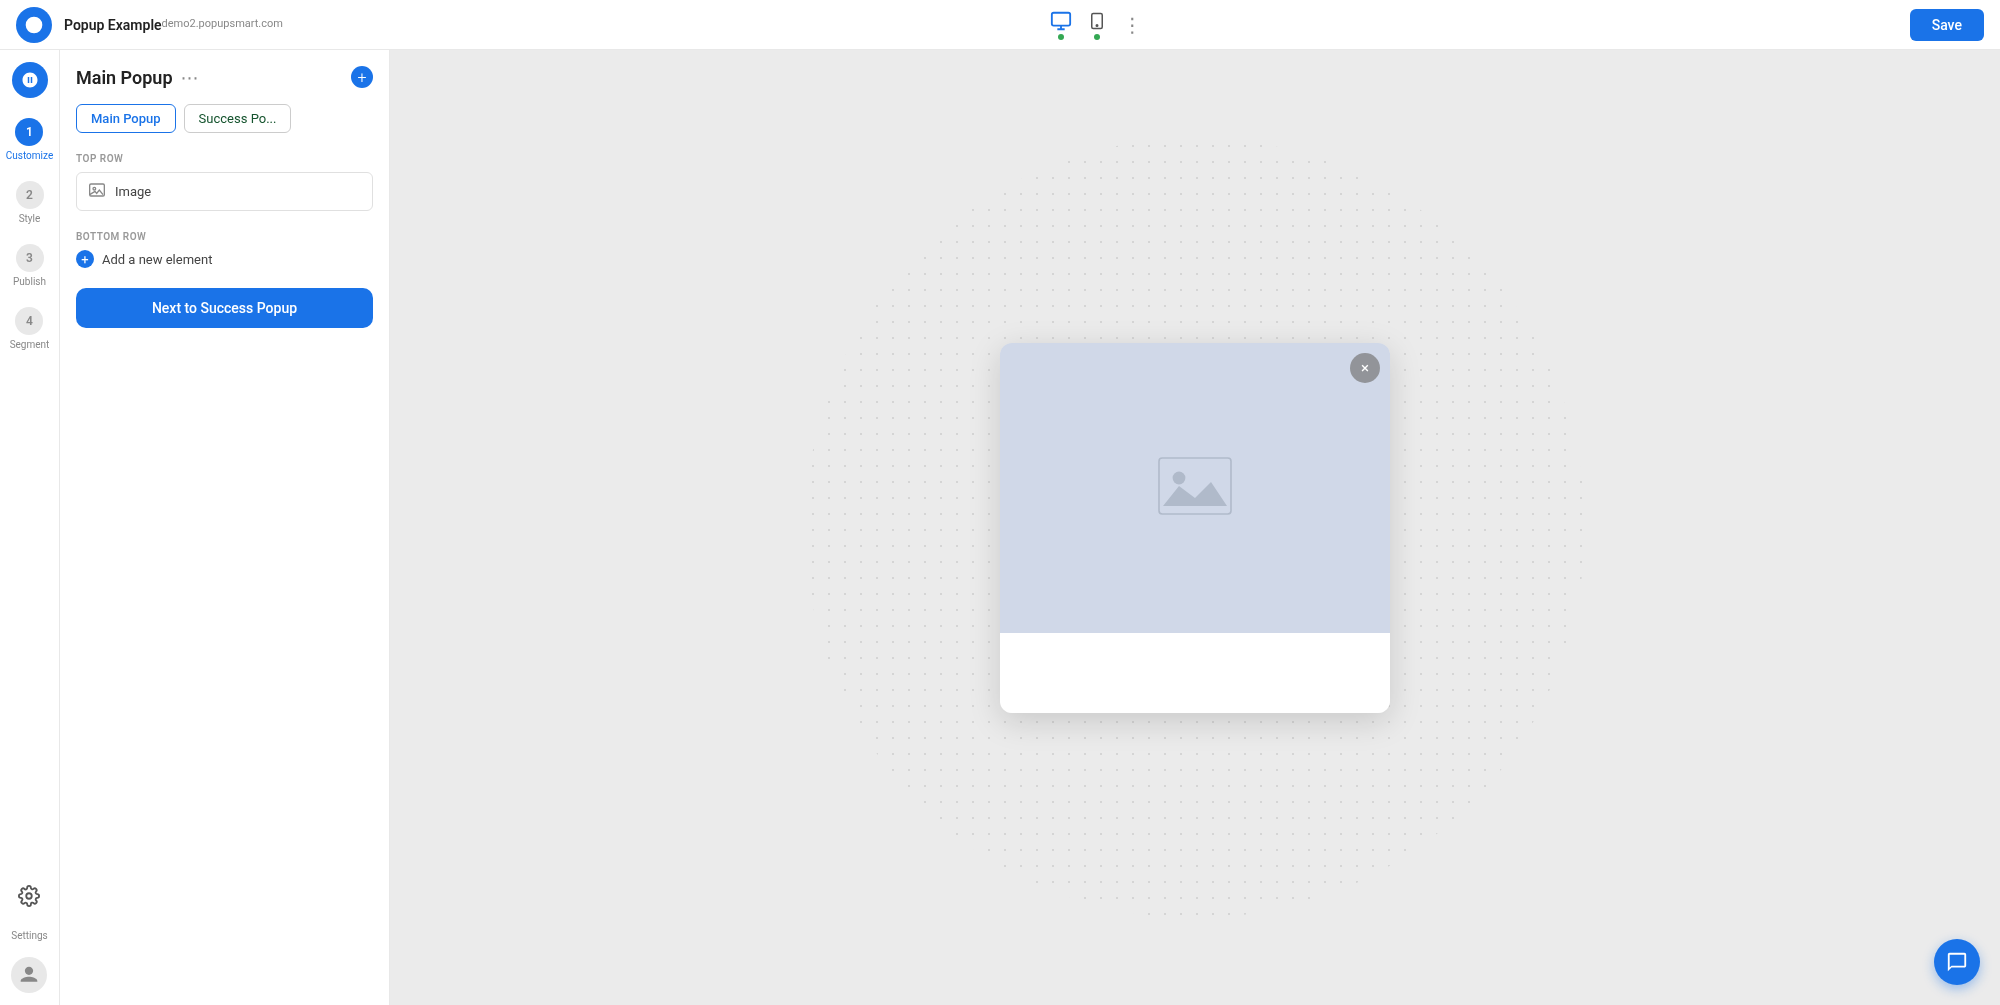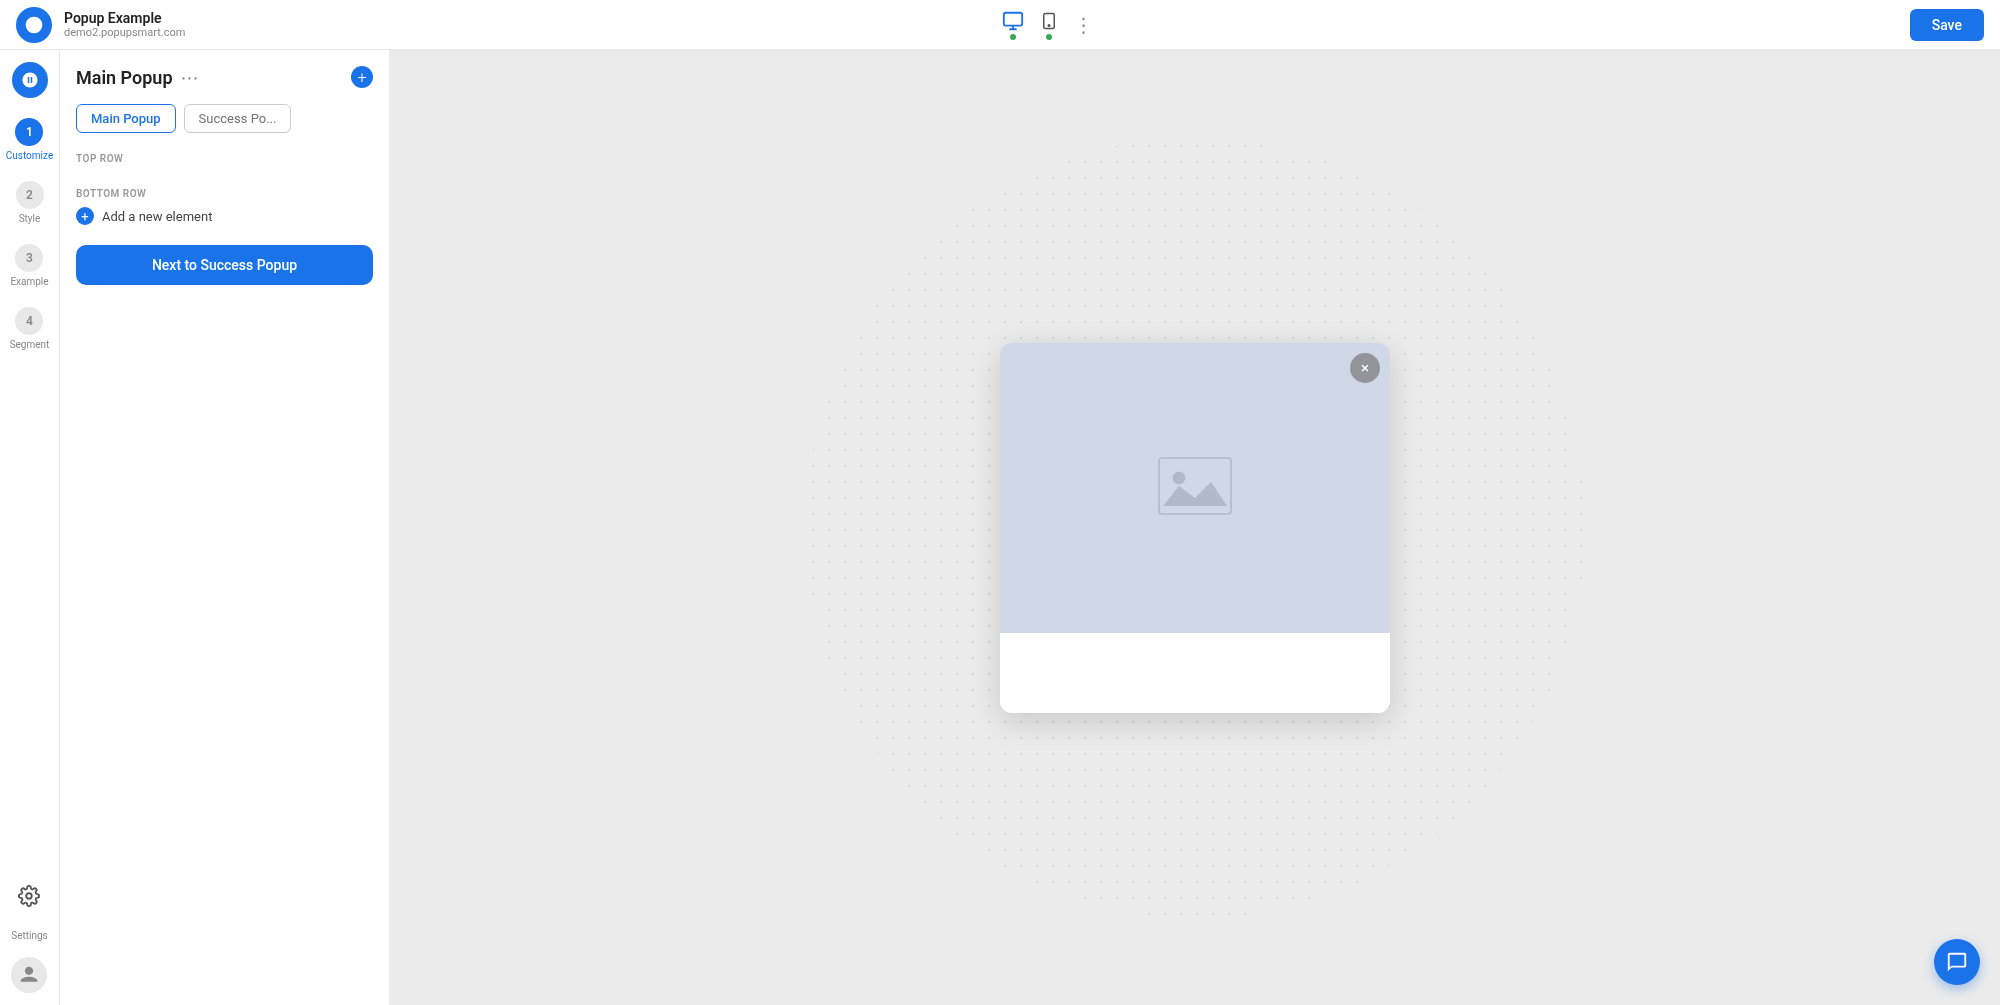--- a/index.html
+++ b/index.html
@@ -61,21 +61,21 @@
     }
     .sidebar-title-row { display: flex; align-items: center; gap: 8px; }
     .sidebar-title { font-size: 18px; font-weight: 600; color: #222; }
     .sidebar-menu-btn { cursor: pointer; color: #888; font-size: 18px; }
     .sidebar-add-btn { width: 22px; height: 22px; background: #1a73e8; border-radius: 50%; display: flex; align-items: center; justify-content: center; cursor: pointer; color: white; font-size: 16px; font-weight: 300; }
 
     
     .tabs { display: flex; gap: 8px; margin-bottom: 20px; }
     .tab {
       padding: 6px 14px; border: 1.5px solid #ccc; border-radius: 6px;
-      font-size: 13px; cursor: pointer; background: white; color: #737373;
+      font-size: 13px; cursor: pointer; background: white; color: #14532d;
     }
     .tab.active { border-color: #1a73e8; color: #1a73e8; font-weight: 500; }
 
     
     .section-label { font-size: 10px; font-weight: 600; color: #999; letter-spacing: 0.05em; margin-bottom: 8px; }
 
     
     .row-item {
       border: 1px solid #e0e0e0; border-radius: 6px;
       display: flex; align-items: center; gap: 10px;
@@ -152,21 +152,21 @@
     }
 
     
     .top-header {
       position: fixed; top: 0; left: 0; right: 0; height: 50px;
       background: #fff; border-bottom: 1px solid #e8e8e8;
       display: flex; align-items: center; padding: 0 16px;
       z-index: 100;
     }
     .header-logo { width: 36px; height: 36px; background: #1a73e8; border-radius: 50%; display: flex; align-items: center; justify-content: center; margin-right: 12px; }
-    .header-site { display: flex; flex-direction: column; }
+    .header-site { display: flex; flex-direction: row; }
     .header-site-name { font-size: 14px; font-weight: 600; color: #222; }
     .header-site-url { font-size: 11px; color: #888; }
     .header-center { display: flex; align-items: center; gap: 16px; margin: 0 auto; }
     .device-btn { cursor: pointer; color: #555; display: flex; flex-direction: column; align-items: center; }
     .device-btn .dot { width: 6px; height: 6px; border-radius: 50%; background: #34a853; margin-top: 2px; }
     .header-more { cursor: pointer; color: #888; font-size: 20px; }
     .save-btn { background: #1a73e8; color: white; border: none; border-radius: 6px; padding: 8px 22px; font-size: 14px; font-weight: 500; cursor: pointer; margin-left: 0; }
 
     
     .chat-bubble {
@@ -238,21 +238,21 @@
     <div class="nav-step">
       <div class="step-circle">
         <span>2</span>
       </div>
       <span class="step-label">Style</span>
     </div>
     <div class="nav-step">
       <div class="step-circle">
         <span>3</span>
       </div>
-      <span class="step-label">Example</span>
+      <span class="step-label">Publish</span>
     </div>
     <div class="nav-step">
       <div class="step-circle">
         <span>4</span>
       </div>
       <span class="step-label">Segment</span>
     </div>
 
     <div class="nav-bottom">
       <div class="nav-icon-btn">
@@ -278,20 +278,30 @@
       </div>
       <div class="sidebar-add-btn">+</div>
     </div>
 
     <div class="tabs">
       <div class="tab active">Main Popup</div>
       <div class="tab">Success Po...</div>
     </div>
 
     <div class="section-label">TOP ROW</div>
+    <div class="row-item">
+      <span class="row-item-icon">
+        <svg width="16" height="14" viewBox="0 0 24 20" fill="none" stroke="#888" stroke-width="2">
+            <rect x="1" y="1" width="22" height="18" rx="2"></rect>
+            <circle cx="8" cy="8" r="2"></circle>
+            <path d="M21 17l-5.5-7-4 5-2.5-3L1 17"></path>
+          </svg>
+      </span>
+      <span class="row-item-label">Image</span>
+    </div>
 
     <div class="bottom-section">
       <div class="section-label">BOTTOM ROW</div>
       <div class="add-element-btn">
         <div class="add-element-icon">+</div>
         <span>Add a new element</span>
       </div>
     </div>
 
     <button class="next-btn">Next to Success Popup</button>

